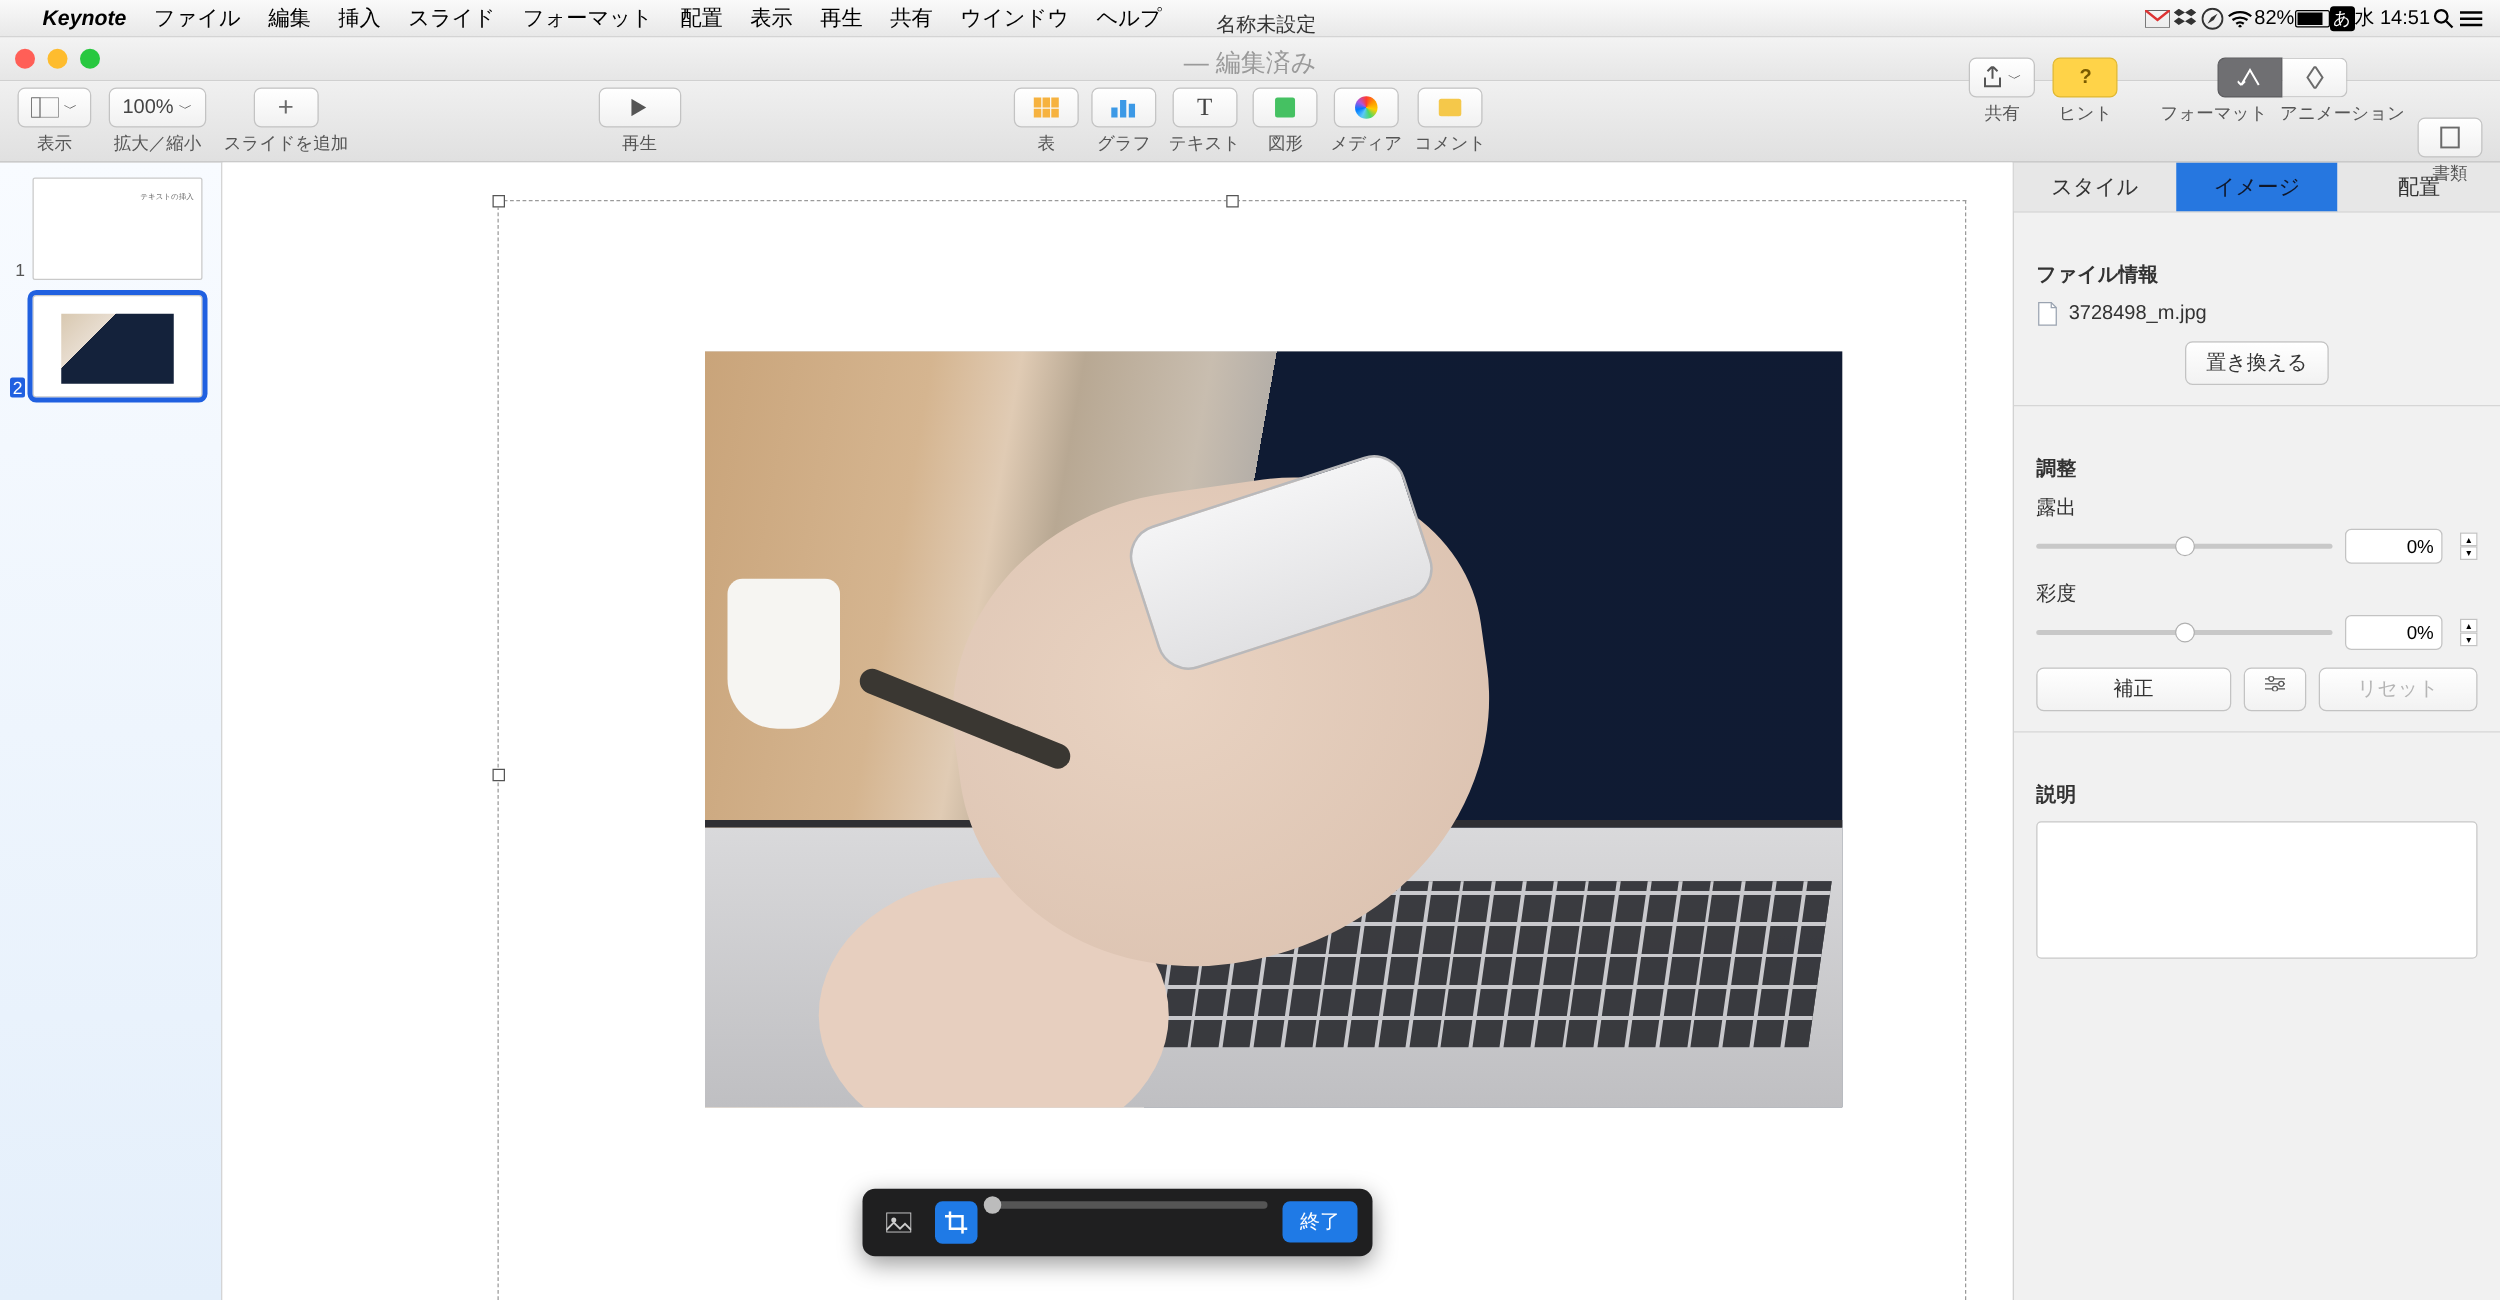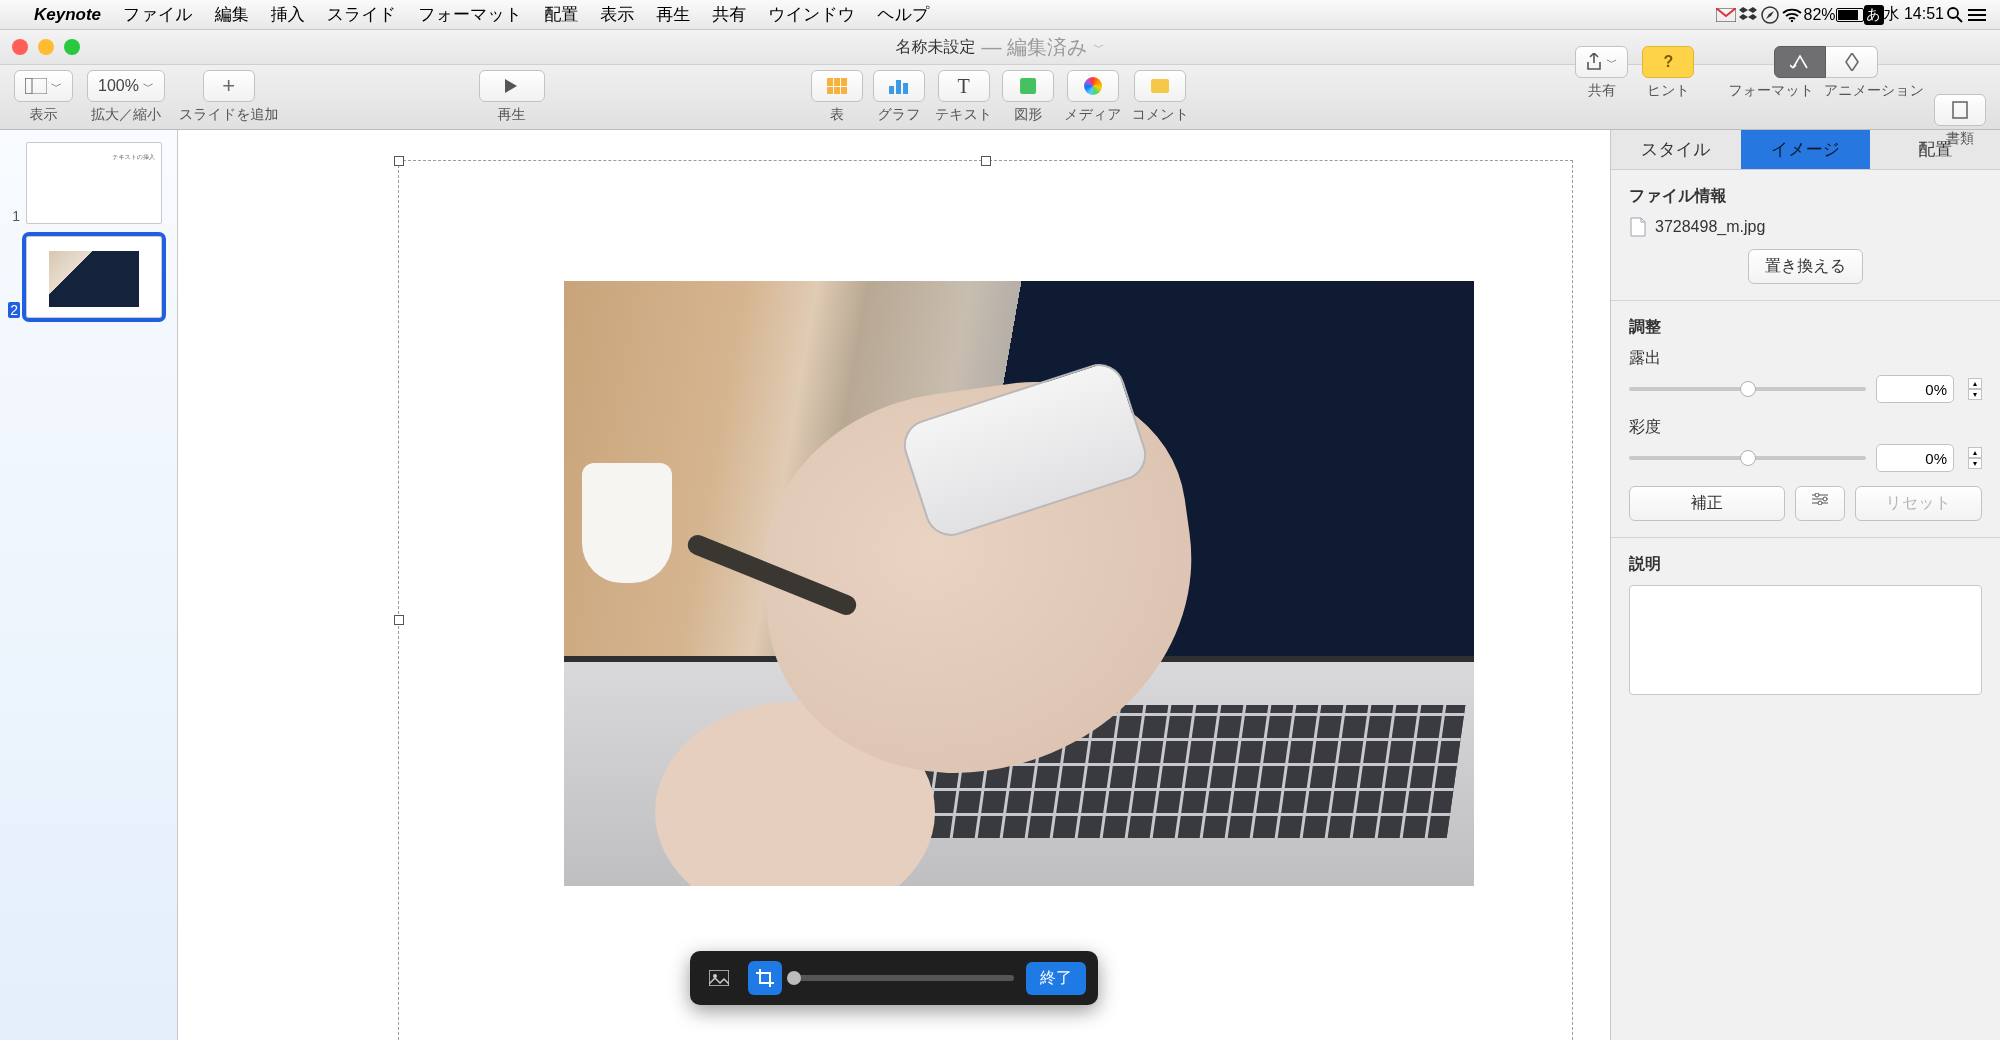--- a/index.html
+++ b/index.html
@@ -14,21 +14,21 @@
 .menubar .right .ico { display: inline-flex; width: 22px; height: 22px; justify-content:center; align-items:center; }
 .batt { display:inline-block; width:28px; height:14px; border:1.5px solid #000; border-radius:2px; position:relative;}
 .batt::after{content:"";position:absolute;right:-4px;top:3px;width:3px;height:6px;background:#000;border-radius:1px;}
 .batt .fill{position:absolute;left:1px;top:1px;bottom:1px;width:80%;background:#000;}
 
 
 .titlebar { height: 35px; background: linear-gradient(#f3f3f3,#e6e6e6); border-bottom:1px solid #d0d0d0; display:flex; align-items:center; padding: 0 12px; position:relative;}
 .traffic { display:flex; gap:10px; }
 .traffic span{ width:16px;height:16px;border-radius:50%; }
 .tf-r{background:#ff5f57;} .tf-y{background:#febc2e;} .tf-g{background:#28c840;}
-.titlebar .title { position:absolute; left:50%; transform:translateX(-50%); font-size:16px; color:#333; display:flex; align-items:center; gap:6px;}
+.titlebar .title { position:absolute; left:50%; transform:translateX(-50%); font-size:16px; color:#333; display:flex; align-items:flex-end; gap:6px;flex-direction:column;}
 .titlebar .title .edited{ color:#9a9a9a; font-size:20px;}
 .titlebar .title .chev{ color:#9a9a9a; font-size:11px;}
 
 
 .toolbar { height: 65px; background: linear-gradient(#f0f0f0,#e0e0e0); border-bottom:1px solid #bcbcbc; display:flex; align-items:center; padding: 0 14px; position:relative;}
 .tb-item { display:flex; flex-direction:column; align-items:center; font-size:14px; color:#555; gap:4px;}
 .tb-btn{ background: linear-gradient(#ffffff,#f1f1f1); border:1px solid #c3c3c3; border-radius:6px; height:32px; display:flex; align-items:center; justify-content:center; min-width:52px; padding: 0 10px; font-size:16px; color:#444;}
 .tb-btn.wide{ min-width:66px;}
 .tb-group-left{ display:flex; gap:14px; align-items:flex-start;}
 .tb-center{ position:absolute; left:50%; transform:translateX(-50%); display:flex; gap:10px;}
@@ -74,29 +74,29 @@
 .photo-bg{position:absolute;inset:0;background:linear-gradient(100deg,#c9a47a 0%,#d5b590 18%,#e0cbb4 25%,#b8a893 30%,#c8bdaf 40%,#b5afa8 45%,#0f1b33 45%,#101b33 100%);}
 .laptop-base{position:absolute;left:0;bottom:0;width:100%;height:38%;background:linear-gradient(#d9d9db,#bfbfc2);border-top:6px solid #2f2f33;}
 .keys{position:absolute;left:30%;bottom:8%;width:68%;height:22%;background:repeating-linear-gradient(90deg,#2a2b30 0 22px,#c9c9cd 22px 25px),repeating-linear-gradient(0deg,#2a2b30 0 22px,#c9c9cd 22px 25px);background-blend-mode:lighten;opacity:.9;transform:skewX(-8deg);}
 .cup{position:absolute;left:2%;top:30%;width:90px;height:120px;background:#f6f5f2;border-radius:12px 12px 40px 40px;}
 .hand{position:absolute;left:22%;top:18%;width:430px;height:380px;background:radial-gradient(ellipse at 40% 40%,#e9d3c2,#d9bfad);border-radius:50% 40% 60% 50%;transform:rotate(-8deg);}
 .phone{position:absolute;left:38%;top:18%;width:230px;height:120px;background:linear-gradient(#f4f4f5,#e1e1e3);border-radius:26px;transform:rotate(-18deg);border:2px solid #b9b9bb;}
 .wrist{position:absolute;left:10%;bottom:-6%;width:280px;height:220px;background:#e7cfbf;border-radius:50%;}
 .bracelet{position:absolute;left:13%;top:47%;width:180px;height:20px;background:#3a3732;border-radius:20px;transform:rotate(22deg);}
 
 
-.mask-pop{ position:absolute; left:50%; bottom:35px; transform:translateX(-50%); background:#1f1f20; border-radius:10px; padding:10px 12px; display:flex; align-items:center; gap:12px; box-shadow:0 6px 20px rgba(0,0,0,.4);}
+.mask-pop{ position:absolute; left:50%; bottom:35px; transform:translateX(-50%); background:#1f1f20; border-radius:10px; padding:10px 12px; display:flex; align-items:flex-start; gap:12px; box-shadow:0 6px 20px rgba(0,0,0,.4);}
 .mask-pop .mbtn{ width:34px; height:34px; border-radius:6px; display:flex; align-items:center; justify-content:center; color:#ddd;}
 .mask-pop .mbtn.active{ background:#1f7ae6; color:#fff;}
 .mask-slider{ width:220px; height:6px; background:#555; border-radius:3px; position:relative;}
 .mask-slider .knob{ position:absolute; left:0; top:50%; transform:translate(-50%,-50%); width:14px; height:14px; background:#bcbcbc; border-radius:50%;}
 .mask-done{ background:#1f7ae6; color:#fff; border:none; border-radius:6px; padding:6px 14px; font-size:16px;}
 
 
-.inspector{ width:390px; background:#f1f1f1; border-left:1px solid #c8c8c8; display:flex; flex-direction:column;}
+.inspector{ width:390px; background:#f1f1f1; border-left:1px solid #c8c8c8; display:flex; flex-direction:column;gap:24px;}
 .tabs{ height:40px; display:flex; border-bottom:1px solid #cfcfcf;}
 .tab{ flex:1; display:flex; align-items:center; justify-content:center; font-size:17px; color:#333; background:#e7e7e7;}
 .tab.active{ background:#2677e0; color:#0f172a;}
 .section{ padding:16px 18px; border-bottom:1px solid #d6d6d6;}
 .sec-title{ font-size:16px; font-weight:600; color:#333; margin-bottom:10px;font-family:Liberation Mono, monospace;}
 .file-row{ display:flex; align-items:center; gap:8px; font-size:16px; color:#333; margin-bottom:12px;}
 .btn{ background:linear-gradient(#fff,#f2f2f2); border:1px solid #c3c3c3; border-radius:6px; padding:6px 16px; font-size:16px; color:#333; display:inline-flex; justify-content:center;}
 .btn.full{ width:100%; justify-content:center;}
 .mask-highlight{ border:4px solid #13367a; border-radius:4px; padding:2px; margin-bottom:8px;}
 .lbl{ font-size:16px; color:#333; margin-bottom:6px; display:block;}

